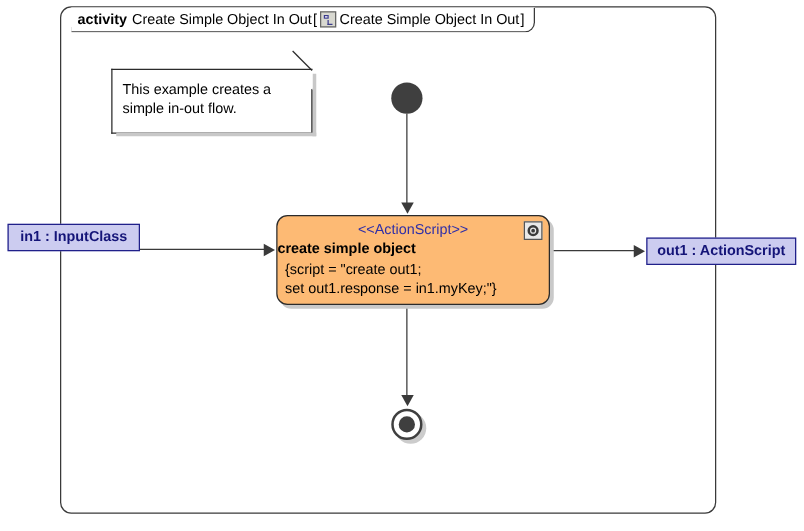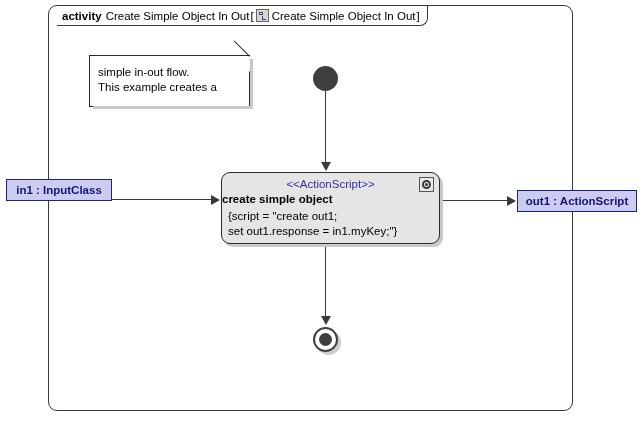--- a/index.html
+++ b/index.html
@@ -185,21 +185,21 @@
     background: #cccccc;
   }
 
   
   #action-node {
     position: absolute;
     left: 221px;
     top: 172px;
     width: 219px;
     height: 72px;
-    background: #e5e5e5;
+    background: #fdba74;
     border: 1px solid #2b2b2b;
     border-radius: 9px;
     box-sizing: border-box;
   }
   #action-shadow {
     position: absolute;
     left: 224px;
     top: 175px;
     width: 219px;
     height: 72px;
@@ -324,22 +324,22 @@
 
   <div id="note">
     <div class="note-shadow-b"></div>
     <div class="note-shadow-r"></div>
     <div class="note-right"></div>
     <div class="note-top-right">
       <div class="note-fold-diag"></div>
       <div class="note-fold-line"></div>
     </div>
     <div class="note-text">
+      <div>This example creates a</div>
       <div>simple in-out flow.</div>
-      <div>This example creates a</div>
     </div>
   </div>
 
   <div id="initial-node"></div>
 
   <div class="edge-v" style="left:325px; top:91px; height:72px;"></div>
   <div class="arrow-down" style="left:321px; top:162px;"></div>
 
   <div class="edge-h" style="left:112px; top:199px; width:101px;"></div>
   <div class="arrow-right" style="left:211px; top:195px;"></div>

